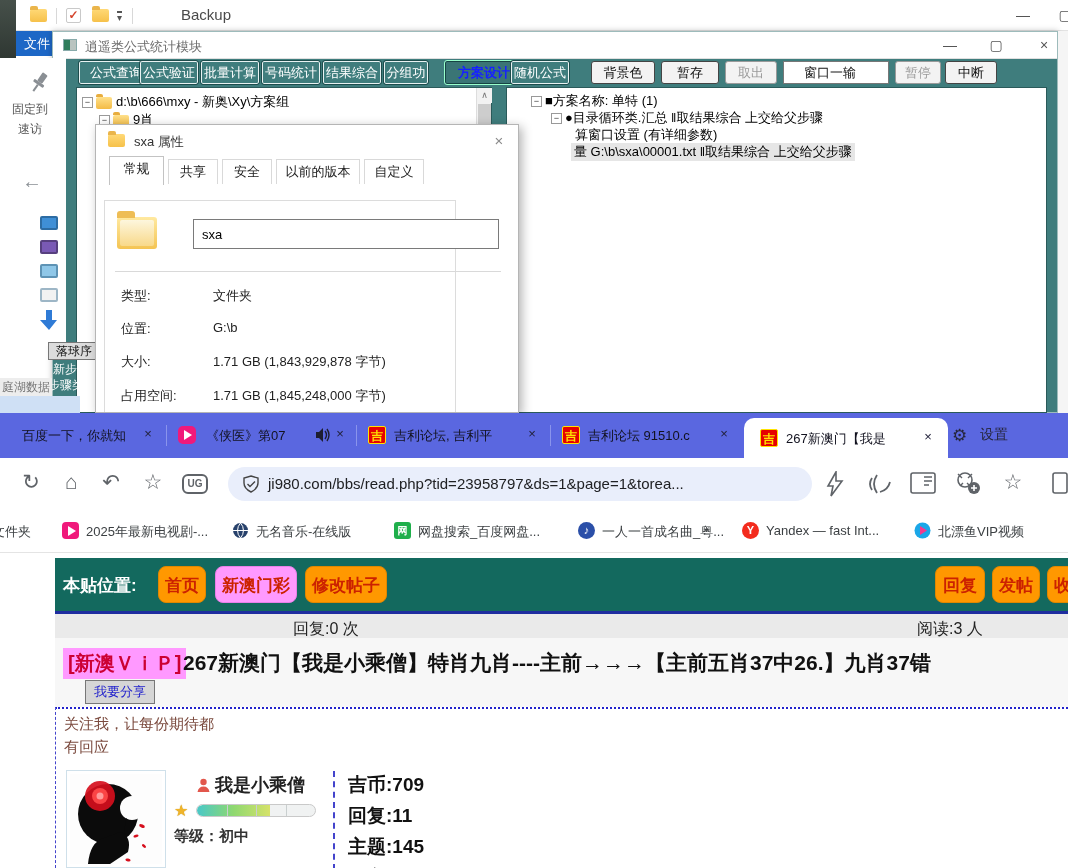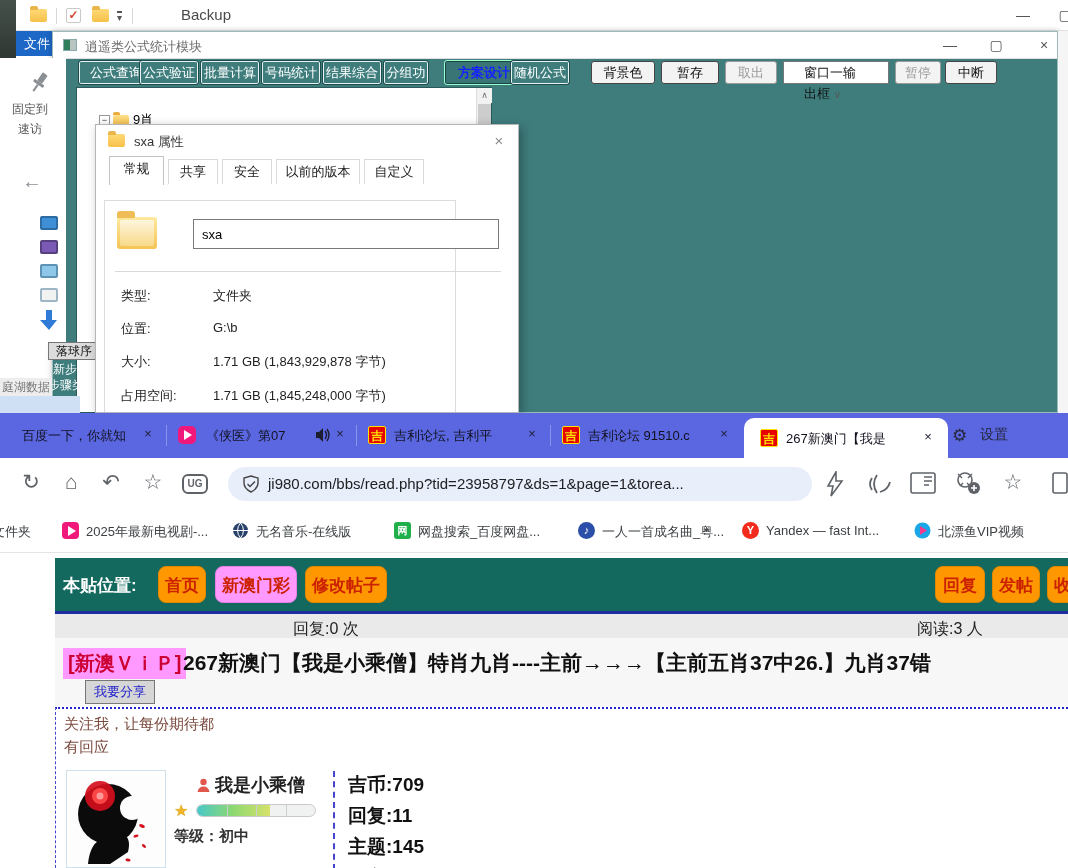--- a/index.html
+++ b/index.html
@@ -154,29 +154,46 @@
     <span class="teal-tab" style="left:458px;width:58px;">随机公式</span>
 
     <span class="act-btn" style="left:538px;width:64px;">背景色</span>
     <span class="act-btn" style="left:608px;width:58px;">暂存</span>
     <span class="act-btn dis" style="left:672px;width:52px;">取出</span>
     <span class="out-select" style="left:730px;width:106px;"><span>窗口一输出框</span> <span style="font-size:10px;color:#555;">∨</span></span>
     <span class="act-btn dis" style="left:842px;width:46px;">暂停</span>
     <span class="act-btn" style="left:892px;width:52px;">中断</span>
 
     <div class="panel" style="left:23px;top:55px;width:416px;height:326px;">
+      <div class="trow" style="left:5px;top:5px;">
+        <span class="tbox">−</span><span class="tfold"></span><span>d:\b\666\mxy - 新奥\Xy\方案组</span>
+      </div>
       <div class="trow" style="left:22px;top:23px;">
         <span class="tbox">−</span><span class="tfold"></span><span>9肖</span>
       </div>
       <div class="scrollbar" style="right:0;top:0;height:326px;">
         <div class="sb-btn" style="top:0;">∧</div>
         <div class="sb-thumb" style="top:16px;"></div>
       </div>
     </div>
 
+    <div class="panel" style="left:453px;top:55px;width:541px;height:326px;">
+      <div class="trow" style="left:24px;top:4px;">
+        <span class="tbox">−</span><span>■方案名称: 单特 (1)</span>
+      </div>
+      <div class="trow" style="left:44px;top:21px;">
+        <span class="tbox">−</span><span>●目录循环类.汇总 ‖取结果综合 上交给父步骤</span>
+      </div>
+      <div class="trow" style="left:68px;top:38px;">
+        <span>算窗口设置  (有详细参数)</span>
+      </div>
+      <div class="trow hl-row" style="left:64px;top:55px;padding:0 3px;">
+        <span>量 G:\b\sxa\00001.txt ‖取结果综合 上交给父步骤</span>
+      </div>
+    </div>
   </div>
 
   <div class="abs frag-white"></div>
   <svg class="abs" style="left:28px;top:70px;" width="22" height="26" viewBox="0 0 22 26">
       <g transform="rotate(35 11 13)" fill="#8a8f94">
         <rect x="8" y="2" width="6" height="10" rx="1"></rect>
         <rect x="5" y="12" width="12" height="3" rx="1"></rect>
         <rect x="10" y="15" width="2" height="8"></rect>
       </g>
     </svg>

